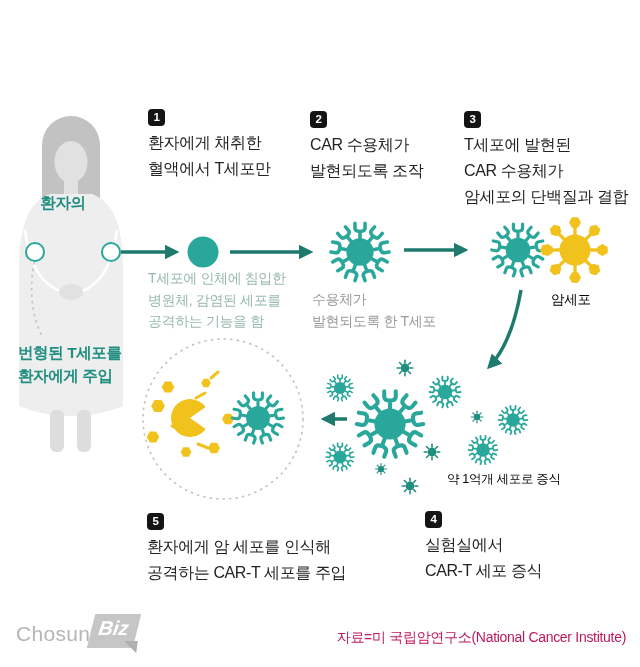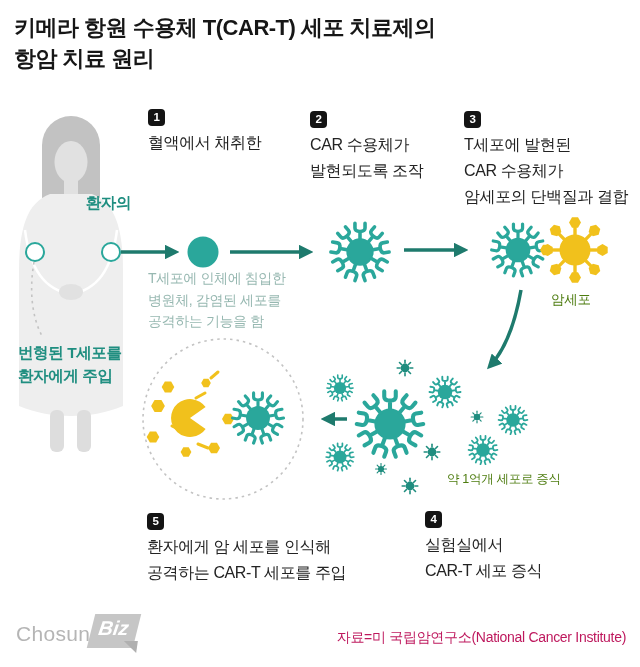--- a/index.html
+++ b/index.html
@@ -7,42 +7,38 @@
   .canvas{position:relative;width:640px;height:667px;background:#ffffff;overflow:hidden;}
   .abs{position:absolute;}
   .title{left:14px;top:12px;font-size:22px;font-weight:700;color:#161616;line-height:31px;letter-spacing:-0.5px;}
   .step{position:absolute;font-size:16px;color:#232323;line-height:26px;letter-spacing:-0.4px;}
   .badge{display:inline-block;width:17px;height:17px;background:#141414;color:#ffffff;border-radius:4px;
          font-size:11.5px;font-weight:700;text-align:center;line-height:17px;margin-bottom:4px;}
   .teal-label{position:absolute;font-size:15.5px;font-weight:700;color:#1f8e80;line-height:23px;letter-spacing:-0.4px;}
   .note{position:absolute;font-size:14px;line-height:21.5px;letter-spacing:-0.4px;}
   .note-teal{color:#97b8b1;}
   .note-gray{color:#9a9a9a;}
-  .small-gray{position:absolute;color:#4d7c0f;letter-spacing:-0.3px;}
+  .small-gray{position:absolute;color:#000000;letter-spacing:-0.3px;}
   svg{display:block;}
   .layer{position:absolute;left:0;top:0;pointer-events:none;}
   
   .logo{position:absolute;left:16px;top:617px;display:flex;align-items:center;}
   .logo .chosun{font-size:21px;color:#b5b5b5;letter-spacing:0.3px;}
   .biz-flag{display:inline-block;margin-left:1px;background:#c6c6c6;transform:skewX(-14deg);
             padding:3px 9px 8px 7px;position:relative;top:-3px;}
   .biz-flag .biz{font-style:italic;color:#ffffff;font-weight:700;font-size:20px;display:inline-block;transform:skewX(6deg);}
   .biz-flag:after{content:"";position:absolute;right:-4px;bottom:-5px;width:0;height:0;
             border-left:14px solid transparent;border-top:12px solid #b0b0b0;transform:skewX(6deg);}
   .source{position:absolute;right:14px;top:629px;font-size:14px;color:#be185d;letter-spacing:-0.3px;}
 </style>
 </head>
 <body>
 
 <div class="canvas">
 
-  <div class="abs title">
-    <div>키메라 항원 수용체 T(CAR-T) 세포 치료제의</div>
-    <div>항암 치료 원리</div>
-  </div>
 
   <svg class="layer" style="left:0;top:110px;" width="150" height="345" viewBox="0 0 150 345">
     <rect x="42" y="6" width="58" height="148" rx="29" fill="#c2c2c2"></rect>
     <ellipse cx="71" cy="52" rx="16.5" ry="21" fill="#e1e1e1"></ellipse>
     <rect x="64" y="68" width="14" height="16" fill="#e1e1e1"></rect>
     <path d="M50,84 L92,84 C103,88 112,97 117,112 C121,124 123,140 123,160 L123,296
              C106,303 88,306 71,306 C54,306 36,303 19,296 L19,160 C19,140 21,124 25,112
              C30,97 39,88 50,84 Z" fill="#eeeeee"></path>
     <path d="M25,120 C30,160 45,180 71,184 M117,120 C112,160 97,180 71,184" stroke="#ffffff" stroke-width="2.5" fill="none"></path>
     <ellipse cx="71" cy="182" rx="12" ry="8" fill="#e1e1e1"></ellipse>
@@ -161,21 +157,22 @@
         <line x1="211" y1="378" x2="218" y2="372"></line>
       </g>
       <path d="M190,418 L205.6,407.1 A19,19 0 1 0 205.6,428.9 Z" fill="#f1c11c"></path>
       <use href="#hexp" transform="translate(228,419)" fill="#f1c11c"></use>
       <use href="#cartcell" transform="translate(258,418) scale(0.92)"></use>
     </g>
   </svg>
 
   <div class="step" style="left:148px;top:103px;">
     <span class="badge">1</span>
-    <div>혈액에서 채취한</div>
+    <div>환자에게 채취한</div>
+    <div>혈액에서 T세포만</div>
   </div>
 
   <div class="step" style="left:310px;top:105px;">
     <span class="badge">2</span>
     <div>CAR 수용체가</div>
     <div>발현되도록 조작</div>
   </div>
 
   <div class="step" style="left:464px;top:105px;">
     <span class="badge">3</span>
@@ -189,32 +186,36 @@
     <div>실험실에서</div>
     <div>CAR-T 세포 증식</div>
   </div>
 
   <div class="step" style="left:147px;top:507px;">
     <span class="badge">5</span>
     <div>환자에게 암 세포를 인식해</div>
     <div>공격하는 CAR-T 세포를 주입</div>
   </div>
 
-  <div class="teal-label" style="left:21px;top:191px;width:110px;text-align:right;">
+  <div class="teal-label" style="left:8px;top:191px;width:110px;text-align:center;">
     <div>환자의</div>
   </div>
   <div class="teal-label" style="left:18px;top:341px;">
     <div>번형된 T세포를</div>
     <div>환자에게 주입</div>
   </div>
 
   <div class="note note-teal" style="left:148px;top:268px;">
     <div>T세포에 인체에 침입한</div>
     <div>병원체, 감염된 세포를</div>
     <div>공격하는 기능을 함</div>
+  </div>
+  <div class="note note-gray" style="left:312px;top:289px;">
+    <div>수용체가</div>
+    <div>발현되도록 한 T세포</div>
   </div>
   <div class="small-gray" style="left:551px;top:291px;font-size:13.5px;">암세포</div>
   <div class="small-gray" style="left:447px;top:471px;font-size:12.5px;">약 1억개 세포로 증식</div>
 
   <div class="logo">
     <span class="chosun">Chosun</span>
     <span class="biz-flag">
       <span class="biz">Biz</span>
     </span>
   </div>

